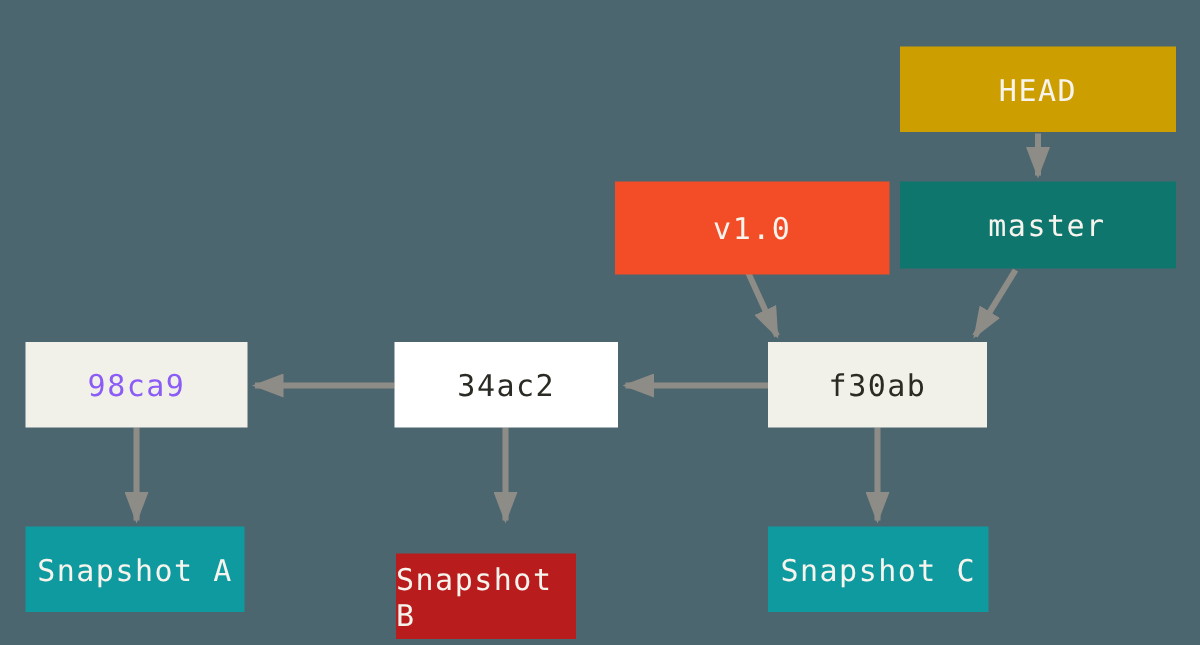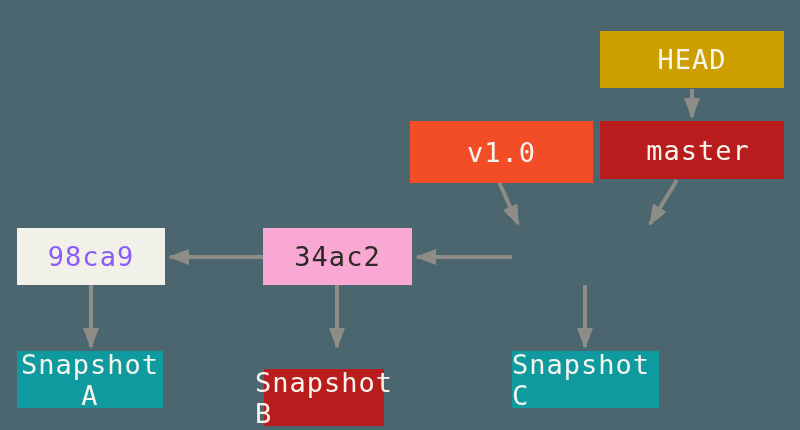--- a/index.html
+++ b/index.html
@@ -14,29 +14,29 @@
     width:800px;height:430px;
     background:#4C6670;
   }
   .arrows{
     position:absolute;left:0;top:0;width:800px;height:430px;
     pointer-events:none;
   }
   .node{
     position:absolute;
     display:flex;align-items:center;justify-content:center;
-    font-size:27px;letter-spacing:1px;
+    font-size:20px;letter-spacing:1px;
     box-sizing:border-box;
     user-select:none;
   }
   .node-head   {left:600px;top:31px; width:184px;height:57px;background:#CC9E00;color:#F7F4EE;}
   .node-v1     {left:410px;top:121px;width:183px;height:62px;background:#F24D27;color:#F7F4EE;}
-  .node-master {left:600px;top:121px;width:184px;height:58px;background:#b91c1c;color:#F7F4EE;padding-left:12px;}
+  .node-master {left:600px;top:121px;width:184px;height:58px;background:#0f766e;color:#F7F4EE;padding-left:12px;}
   .node-98ca9  {left:17px; top:228px;width:148px;height:57px;background:#F2F1E9;color:#8b5cf6;}
-  .node-34ac2  {left:263px;top:228px;width:149px;height:57px;background:#f9a8d4;color:#2B2A24;}
+  .node-34ac2  {left:263px;top:228px;width:149px;height:57px;background:#ffffff;color:#2B2A24;}
   .node-f30ab  {left:512px;top:228px;width:146px;height:57px;background:#F2F1E9;color:#2B2A24;}
   .node-snap-a {left:17px; top:351px;width:146px;height:57px;background:#0E9A9E;color:#F7F4EE;text-align:center;}
   .node-snap-b {left:264px;top:369px;width:120px;height:57px;background:#b91c1c;color:#F7F4EE;}
   .node-snap-c {left:512px;top:351px;width:147px;height:57px;background:#0E9A9E;color:#F7F4EE;}
 </style>
 </head>
 <body>
 
 <div class="canvas">
 
@@ -57,18 +57,19 @@
       <line x1="585" y1="285" x2="585" y2="347" marker-end="url(#ah)"></line>
     </g>
   </svg>
 
   <div class="node node-head">HEAD</div>
   <div class="node node-v1">v1.0</div>
   <div class="node node-master">master</div>
 
   <div class="node node-98ca9">98ca9</div>
   <div class="node node-34ac2">34ac2</div>
+  <div class="node node-f30ab">f30ab</div>
 
   <div class="node node-snap-a">Snapshot A</div>
   <div class="node node-snap-b">Snapshot B</div>
   <div class="node node-snap-c">Snapshot C</div>
 
 </div>
 
 </body></html>

